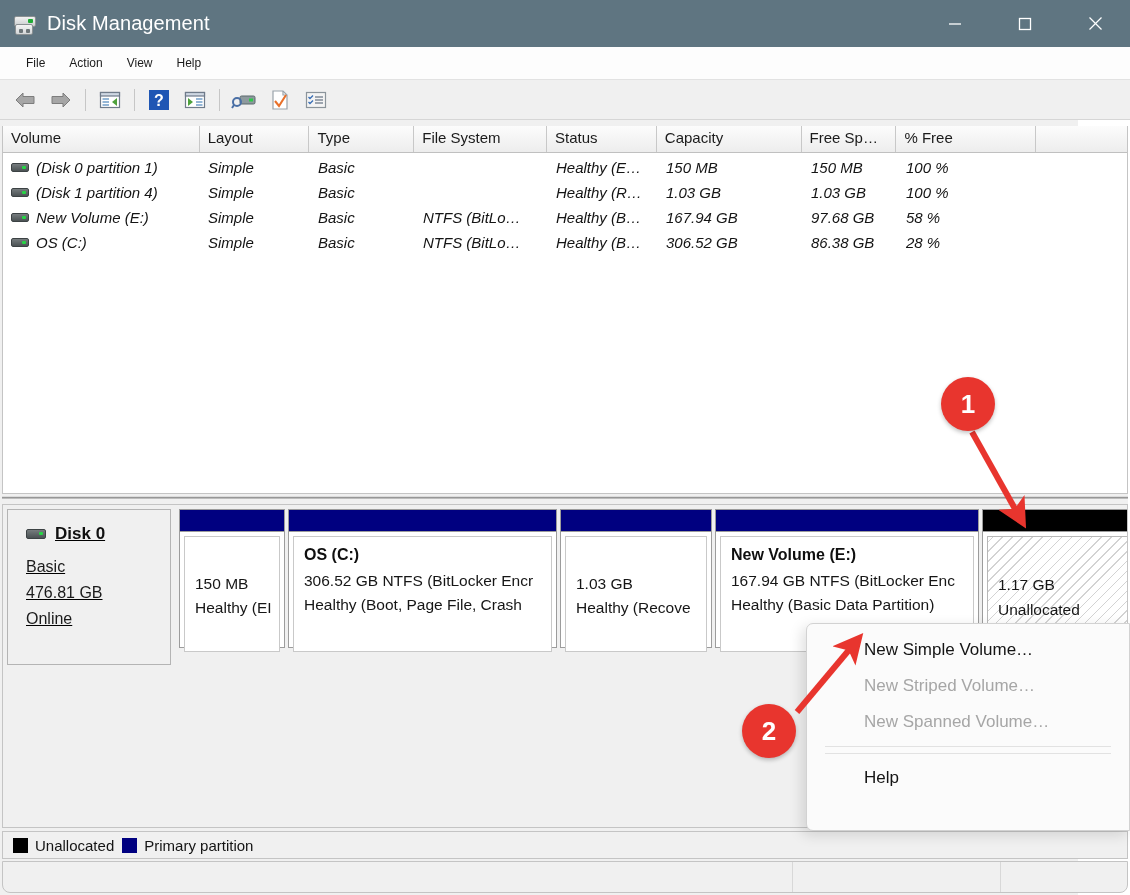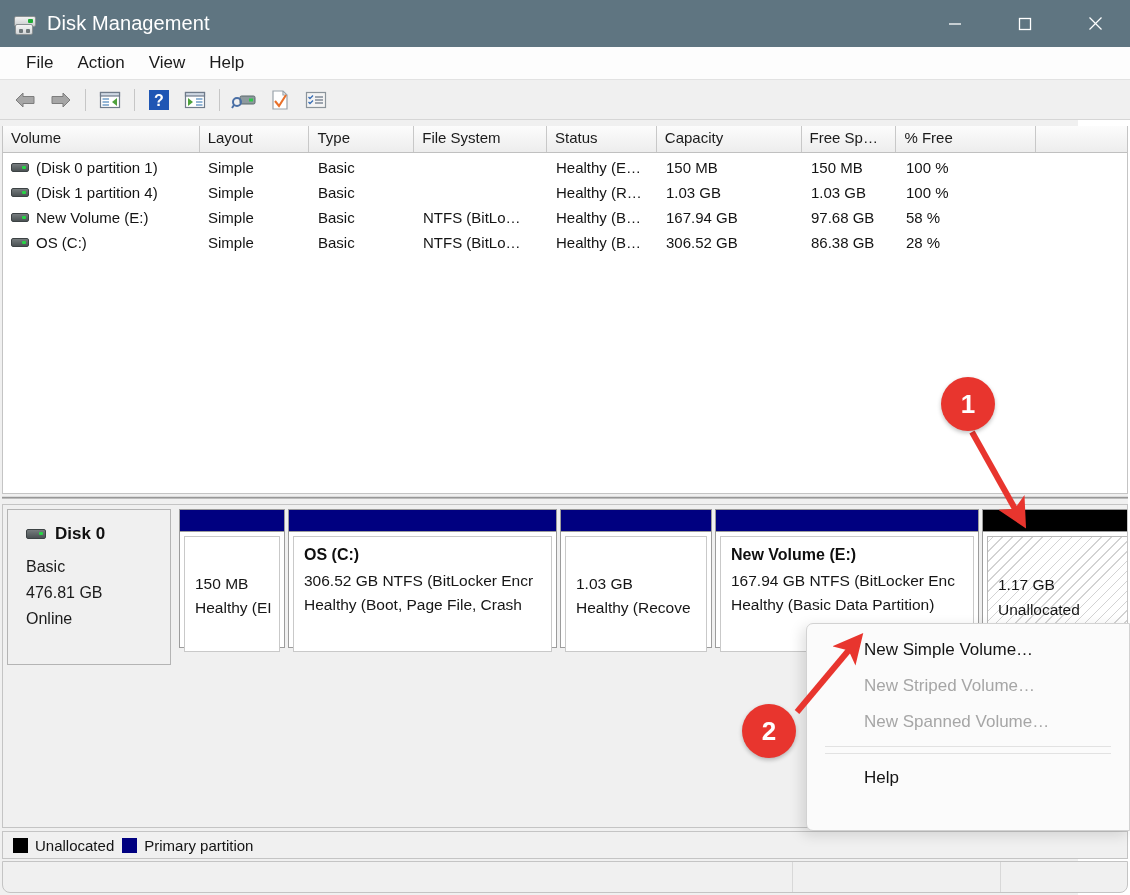--- a/index.html
+++ b/index.html
@@ -55,21 +55,21 @@
   }
   .win-btn svg { display: block; }
 
   
   .menubar {
     position: absolute; left: 0; top: 47px; width: 1130px; height: 33px;
     background: #fdfdfd; border-bottom: 1px solid #e2e2e2;
     display: flex; align-items: center; padding-left: 14px;
   }
   .menu-item {
-    font-size: 17px; color: #1b1b1b; padding: 3px 12px; white-space: nowrap;
+    font-size: 12px; color: #1b1b1b; padding: 3px 12px; white-space: nowrap;
   }
 
   
   .toolbar {
     position: absolute; left: 0; top: 80px; width: 1130px; height: 40px;
     background: #f0f0f0; border-bottom: 1px solid #d6d6d6;
     display: flex; align-items: center; padding-left: 8px; gap: 2px;
   }
   .tb-btn {
     width: 34px; height: 30px; display: flex; align-items: center; justify-content: center;
@@ -92,21 +92,21 @@
     font-size: 15px; color: #1b1b1b; padding: 3px 0 0 8px;
     border-right: 1px solid #c8c8c8;
     background: linear-gradient(#fcfcfc, #ededed);
     overflow: hidden; white-space: nowrap;
   }
   .hcell:last-child { border-right: none; }
   .list-rows { padding-top: 2px; }
   .vrow { display: flex; height: 25px; align-items: center; }
   .vcell {
     font-size: 15px; color: #141414; padding-left: 8px;
-    overflow: hidden; white-space: nowrap;
+    overflow: hidden; white-space: nowrap; font-style: italic;
   }
   .vol-icon {
     position: relative; width: 18px; height: 9px; flex: 0 0 auto;
     margin-right: 7px; margin-left: 4px;
     background: linear-gradient(#767c7e, #4b5254);
     border: 1px solid #3c4244; border-radius: 2px;
   }
   .vol-icon::after {
     content: ""; position: absolute; right: 2px; top: 2px;
     width: 4px; height: 3px; background: #26d545; border-radius: 1px;
@@ -130,20 +130,21 @@
     overflow: hidden;
   }
   .disk-row {
     position: absolute; left: 4px; top: 4px; width: 1116px; height: 156px;
     display: flex;
   }
   .disk-info {
     width: 164px; height: 156px;
     background: #f0f0f0; border: 1px solid #b4b4b4;
     padding: 14px 0 0 18px;
+    text-decoration: underline;
   }
   .disk-title {
     display: flex; align-items: center; font-size: 17px; font-weight: bold;
     color: #101010; margin-bottom: 10px;
   }
   .disk-title .vol-icon { width: 20px; height: 10px; margin-left: 0; margin-right: 9px; }
   .disk-meta { font-size: 16px; color: #1b1b1b; line-height: 1.62; }
 
   .parts { position: relative; flex: 1 1 auto; height: 156px; margin-left: 8px; }
   .part {

